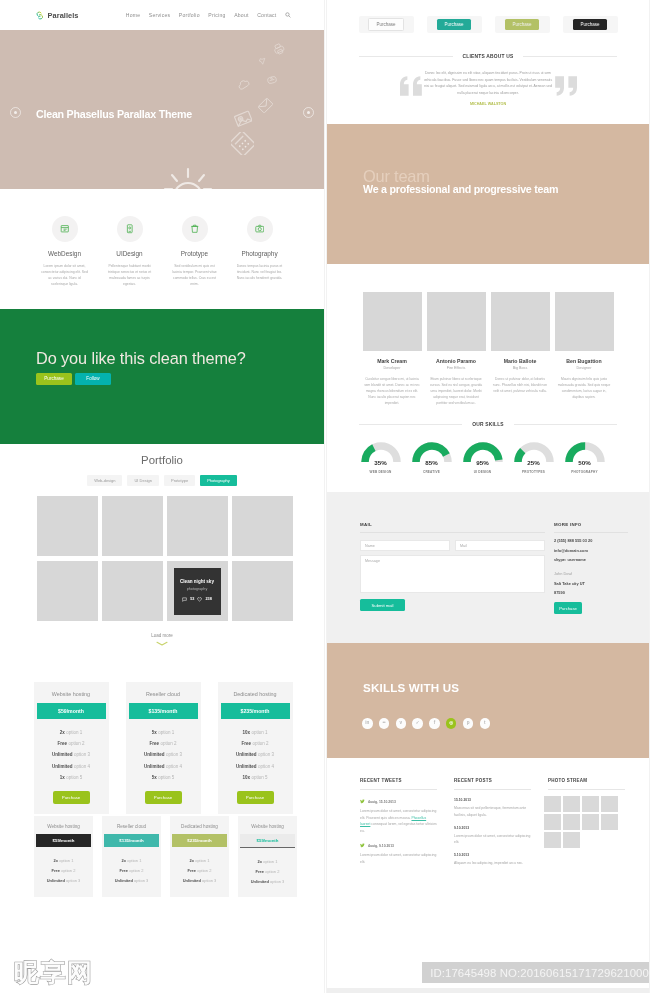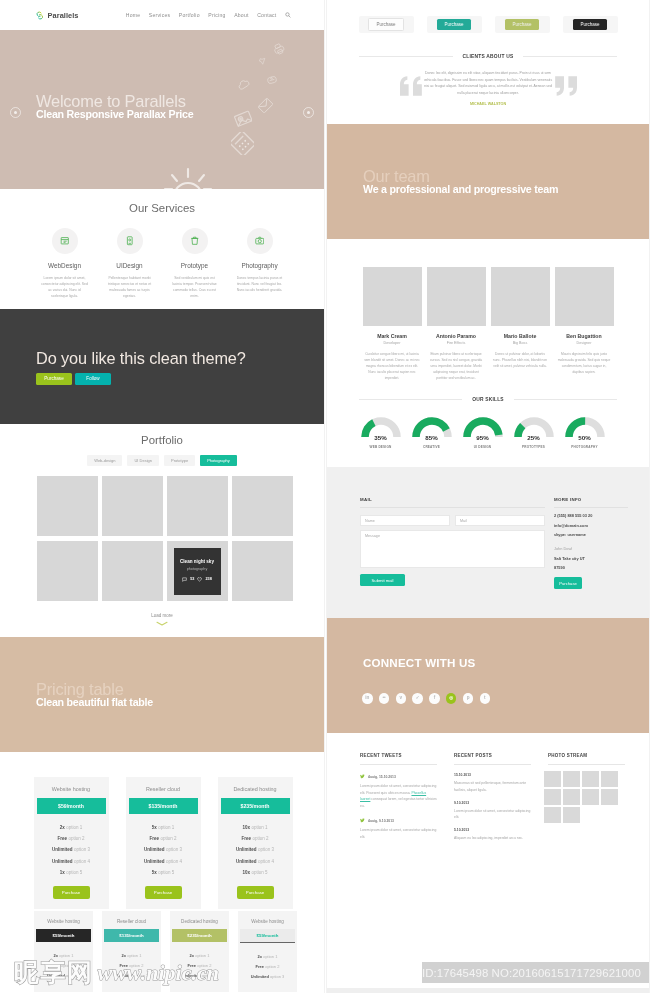--- a/index.html
+++ b/index.html
@@ -33,21 +33,21 @@
   
   .services{background:#fff;padding-top:13px;height:120px;}
   .sec-title{text-align:center;font-size:11.4px;color:#6b6b6b;font-weight:400;}
   .svc-row{display:flex;justify-content:center;gap:0px;margin-top:14px;}
   .svc{width:65px;text-align:center;}
   .svc-circ{width:26px;height:26px;border-radius:50%;background:#f3f2f2;margin:0 auto;display:flex;align-items:center;justify-content:center;}
   .svc-name{font-size:6.4px;color:#5e5e5e;margin-top:8px;}
   .svc-desc{font-size:3.4px;color:#a8a8a8;line-height:1.8;margin-top:6px;padding:0 9px;}
 
   
-  .cta{height:115px;background:#404040;}
+  .cta{height:135px;background:#15803d;}
   .cta-title{position:absolute;left:36px;top:40px;font-size:16.3px;color:#f1e8e1;font-weight:300;letter-spacing:-.1px;}
   .btnrow{position:absolute;left:36px;top:64px;display:flex;gap:3px;}
   .btn{font-size:4.6px;color:#fff;padding:3.3px 0;width:36px;text-align:center;border-radius:1.5px;}
   .btn-green{background:#9ac31c;}
   .btn-teal{background:#04b2ae;}
 
   
   .portfolio{background:#fff;padding-top:10px;height:213px;}
   .filters{display:flex;justify-content:center;gap:5px;margin-top:9px;}
   .filter{font-size:4px;color:#9b9b9b;background:#f4f4f4;padding:3px 7px;border-radius:1px;}
@@ -98,21 +98,21 @@
   .clients{padding-top:21px;height:91px;}
   .hr-title{display:flex;align-items:center;justify-content:center;margin:0 32px;}
   .hr-title span{font-size:4.9px;color:#3d3d3d;font-weight:bold;letter-spacing:.2px;padding:0 10px;}
   .hr-title:before,.hr-title:after{content:"";flex:1;height:1px;background:#e8e8e8;}
   .quote{display:flex;align-items:flex-start;justify-content:center;margin-top:9px;}
   .qmi{flex:none;margin-top:8px;}
   .qtext{width:131px;text-align:center;font-size:3.45px;color:#9d9d9d;line-height:1.9;margin:2px 0 0;}
   .qauthor{text-align:center;font-size:3.7px;color:#b3bf4d;font-weight:bold;margin-top:6px;}
 
   
-  .teamband{height:115px;background:#d4b8a1;}
+  .teamband{height:140px;background:#d4b8a1;}
   .tb-title{position:absolute;left:36px;top:43px;font-size:16.4px;color:#e5cfbd;font-weight:300;letter-spacing:-.2px;}
   .tb-sub{position:absolute;left:36px;top:59px;font-size:10.7px;color:#fff;font-weight:bold;letter-spacing:-.25px;}
 
   
   .about{padding-top:15px;}
   .team-row{display:flex;justify-content:center;gap:5px;margin-top:13px;}
   .member{width:59px;}
   .m-photo{width:59px;height:59px;background:#d7d7d7;}
   .m-name{text-align:center;font-size:5.2px;color:#3f3f3f;font-weight:bold;margin-top:7px;}
   .m-role{text-align:center;font-size:3.7px;color:#a5a5a5;margin-top:2px;}
@@ -163,21 +163,21 @@
   .tweet-head{display:flex;gap:3px;align-items:center;}
   .tweet .tx{font-size:3.4px;color:#a5a5a5;line-height:1.9;margin-top:4px;}
   .tdate{font-size:3.4px;color:#7b7b7b;font-weight:bold;}
   .post{margin-top:8px;}
   .pdate{font-size:3.4px;color:#555;font-weight:bold;}
   .ptxt{font-size:3.4px;color:#a5a5a5;line-height:1.8;margin-top:3px;}
   .pstream{display:flex;flex-wrap:wrap;gap:2px;margin-top:2px;width:75px;margin-left:-4px;}
   .psq{width:17px;height:16px;background:#d9d9d9;}
 
   
-  .idbar{position:absolute;left:422px;top:962px;width:227px;height:21px;background:rgba(172,172,172,.55);display:flex;align-items:center;justify-content:flex-start;white-space:nowrap;}
+  .idbar{position:absolute;left:422px;top:962px;width:227px;height:21px;background:rgba(172,172,172,.55);display:flex;align-items:center;justify-content:flex-end;white-space:nowrap;}
   .idbar span{font-size:11.4px;color:#f4f4f4;font-family:"Liberation Sans",sans-serif;letter-spacing:.1px;}
   .wm{position:absolute;left:14px;top:960px;display:flex;align-items:flex-end;gap:4px;}
   .wm-cn{font-size:25px;font-weight:bold;color:#fcfcfc;letter-spacing:1.5px;line-height:1;font-family:"DejaVu Sans",sans-serif;-webkit-text-stroke:1.1px #9a9a9a;paint-order:stroke fill;}
   .wm-url{font-size:22px;font-weight:bold;color:#fbfbfb;font-style:italic;line-height:1.1;font-family:"Liberation Serif",serif;-webkit-text-stroke:1px #9a9a9a;paint-order:stroke fill;}
   .bottombar{position:absolute;left:327px;top:988px;width:322px;height:5px;background:#efefef;}
 </style>
 </head>
 <body>
 
 <div class="page">
@@ -208,22 +208,21 @@
         <a href="#">About</a>
         <a href="#">Contact</a>
         <svg class="srch" viewBox="0 0 16 16">
           <circle cx="6.5" cy="6.5" r="4.5" fill="none" stroke="#8a8a8a" stroke-width="1.8"></circle>
           <line x1="10" y1="10" x2="14.5" y2="14.5" stroke="#8a8a8a" stroke-width="1.8"></line>
         </svg>
       </div>
     </div>
 
     <div class="sec hero">
-      <div class="hero-title">Welcome to Parallels</div>
-      <div class="hero-sub">Clean Responsive Parallax Price</div>
+      <div class="hero-sub">Clean Phasellus Parallax Theme</div>
       <div class="arrowdot adl"></div>
       <div class="arrowdot adr"></div>
       <svg class="sun" width="60" height="48" viewBox="0 0 60 48">
         <g fill="none" stroke="#efe9e5" stroke-width="2.1" stroke-linecap="round">
           <path d="M16 38a14 14 0 0 1 28 0"></path>
           <line x1="30" y1="10" x2="30" y2="18"></line>
           <line x1="14" y1="16" x2="19" y2="22"></line>
           <line x1="46" y1="16" x2="41" y2="22"></line>
           <line x1="7" y1="30" x2="14" y2="30"></line>
           <line x1="53" y1="30" x2="46" y2="30"></line>
@@ -275,21 +274,20 @@
             <circle cx="12" cy="12" r=".9" fill="#efe9e5" stroke="none"></circle>
             <circle cx="16" cy="12" r=".9" fill="#efe9e5" stroke="none"></circle>
             <circle cx="8" cy="16.5" r=".9" fill="#efe9e5" stroke="none"></circle>
             <circle cx="12" cy="16.5" r=".9" fill="#efe9e5" stroke="none"></circle>
             <circle cx="16" cy="16.5" r=".9" fill="#efe9e5" stroke="none"></circle>
           </g>
       </svg>
     </div>
 
     <div class="sec services">
-      <div class="sec-title">Our Services</div>
       <div class="svc-row">
         <div class="svc">
           <div class="svc-circ">
             <svg width="9.5" height="9.5" viewBox="0 0 24 24" fill="none" stroke="#4cb050" stroke-width="2">
               <rect x="3" y="4" width="18" height="16" rx="1"></rect>
                 <line x1="3" y1="9" x2="21" y2="9"></line>
                 <line x1="9" y1="13" x2="17" y2="13"></line>
                 <line x1="9" y1="16" x2="14" y2="16"></line>
             </svg>
           </div>
@@ -382,24 +380,20 @@
           </div>
       </div>
       <div class="loadmore">
         <span>Load more</span>
         <svg class="chev" width="12" height="5" viewBox="0 0 24 10">
             <path d="M2 2.5l10 5.5 10-5.5" fill="none" stroke="#c8d36a" stroke-width="2.2" stroke-linecap="round" stroke-linejoin="round"></path>
           </svg>
       </div>
     </div>
 
-    <div class="sec priceband">
-      <div class="pb-title">Pricing table</div>
-      <div class="pb-sub">Clean beautiful flat table</div>
-    </div>
 
     <div class="sec prices">
       <div class="ptrow" id="ptrow1">
           <div class="ptable">
             <div class="pt-head">Website hosting</div>
       <div class="pt-price">$59/month</div>
       <div class="pt-list">
               <div class="pt-li"><b>2x</b> option 1</div>
               <div class="pt-li"><b>Free</b> option 2</div>
               <div class="pt-li"><b>Unlimited</b> option 3</div>
@@ -598,21 +592,21 @@
           <div class="ci"><span class="dim">skype:</span> <span>username</span></div>
           <div class="ci dim mt">John Dowl</div>
           <div class="ci">Salt Take city UT</div>
           <div class="ci">87590</div>
           <div class="purchase2">Purchase</div>
         </div>
       </div>
     </div>
 
     <div class="sec connectband">
-      <div class="cb-title">CONNECT WITH US</div>
+      <div class="cb-title">SKILLS WITH US</div>
       <div class="socials" id="socials">
           <div class="soc">
             <span style="font-size:4.6px;line-height:1;color:#b9b9b9;font-weight:bold">in</span>
           </div>
           <div class="soc">
             <span style="font-size:4.6px;line-height:1;color:#b9b9b9;font-weight:bold">••</span>
           </div>
           <div class="soc">
             <span style="font-size:4.6px;line-height:1;color:#b9b9b9;font-weight:bold">v</span>
           </div>
@@ -691,16 +685,15 @@
           </div>
       </div>
     </div>
 
   </div>
   <div class="idbar">
       <span>ID:17645498 NO:20160615171729621000</span>
     </div>
   <div class="wm">
     <span class="wm-cn">昵享网</span>
-    <span class="wm-url">www.nipic.cn</span>
   </div>
   <div class="bottombar"></div>
 </div>
 
 </body></html>

